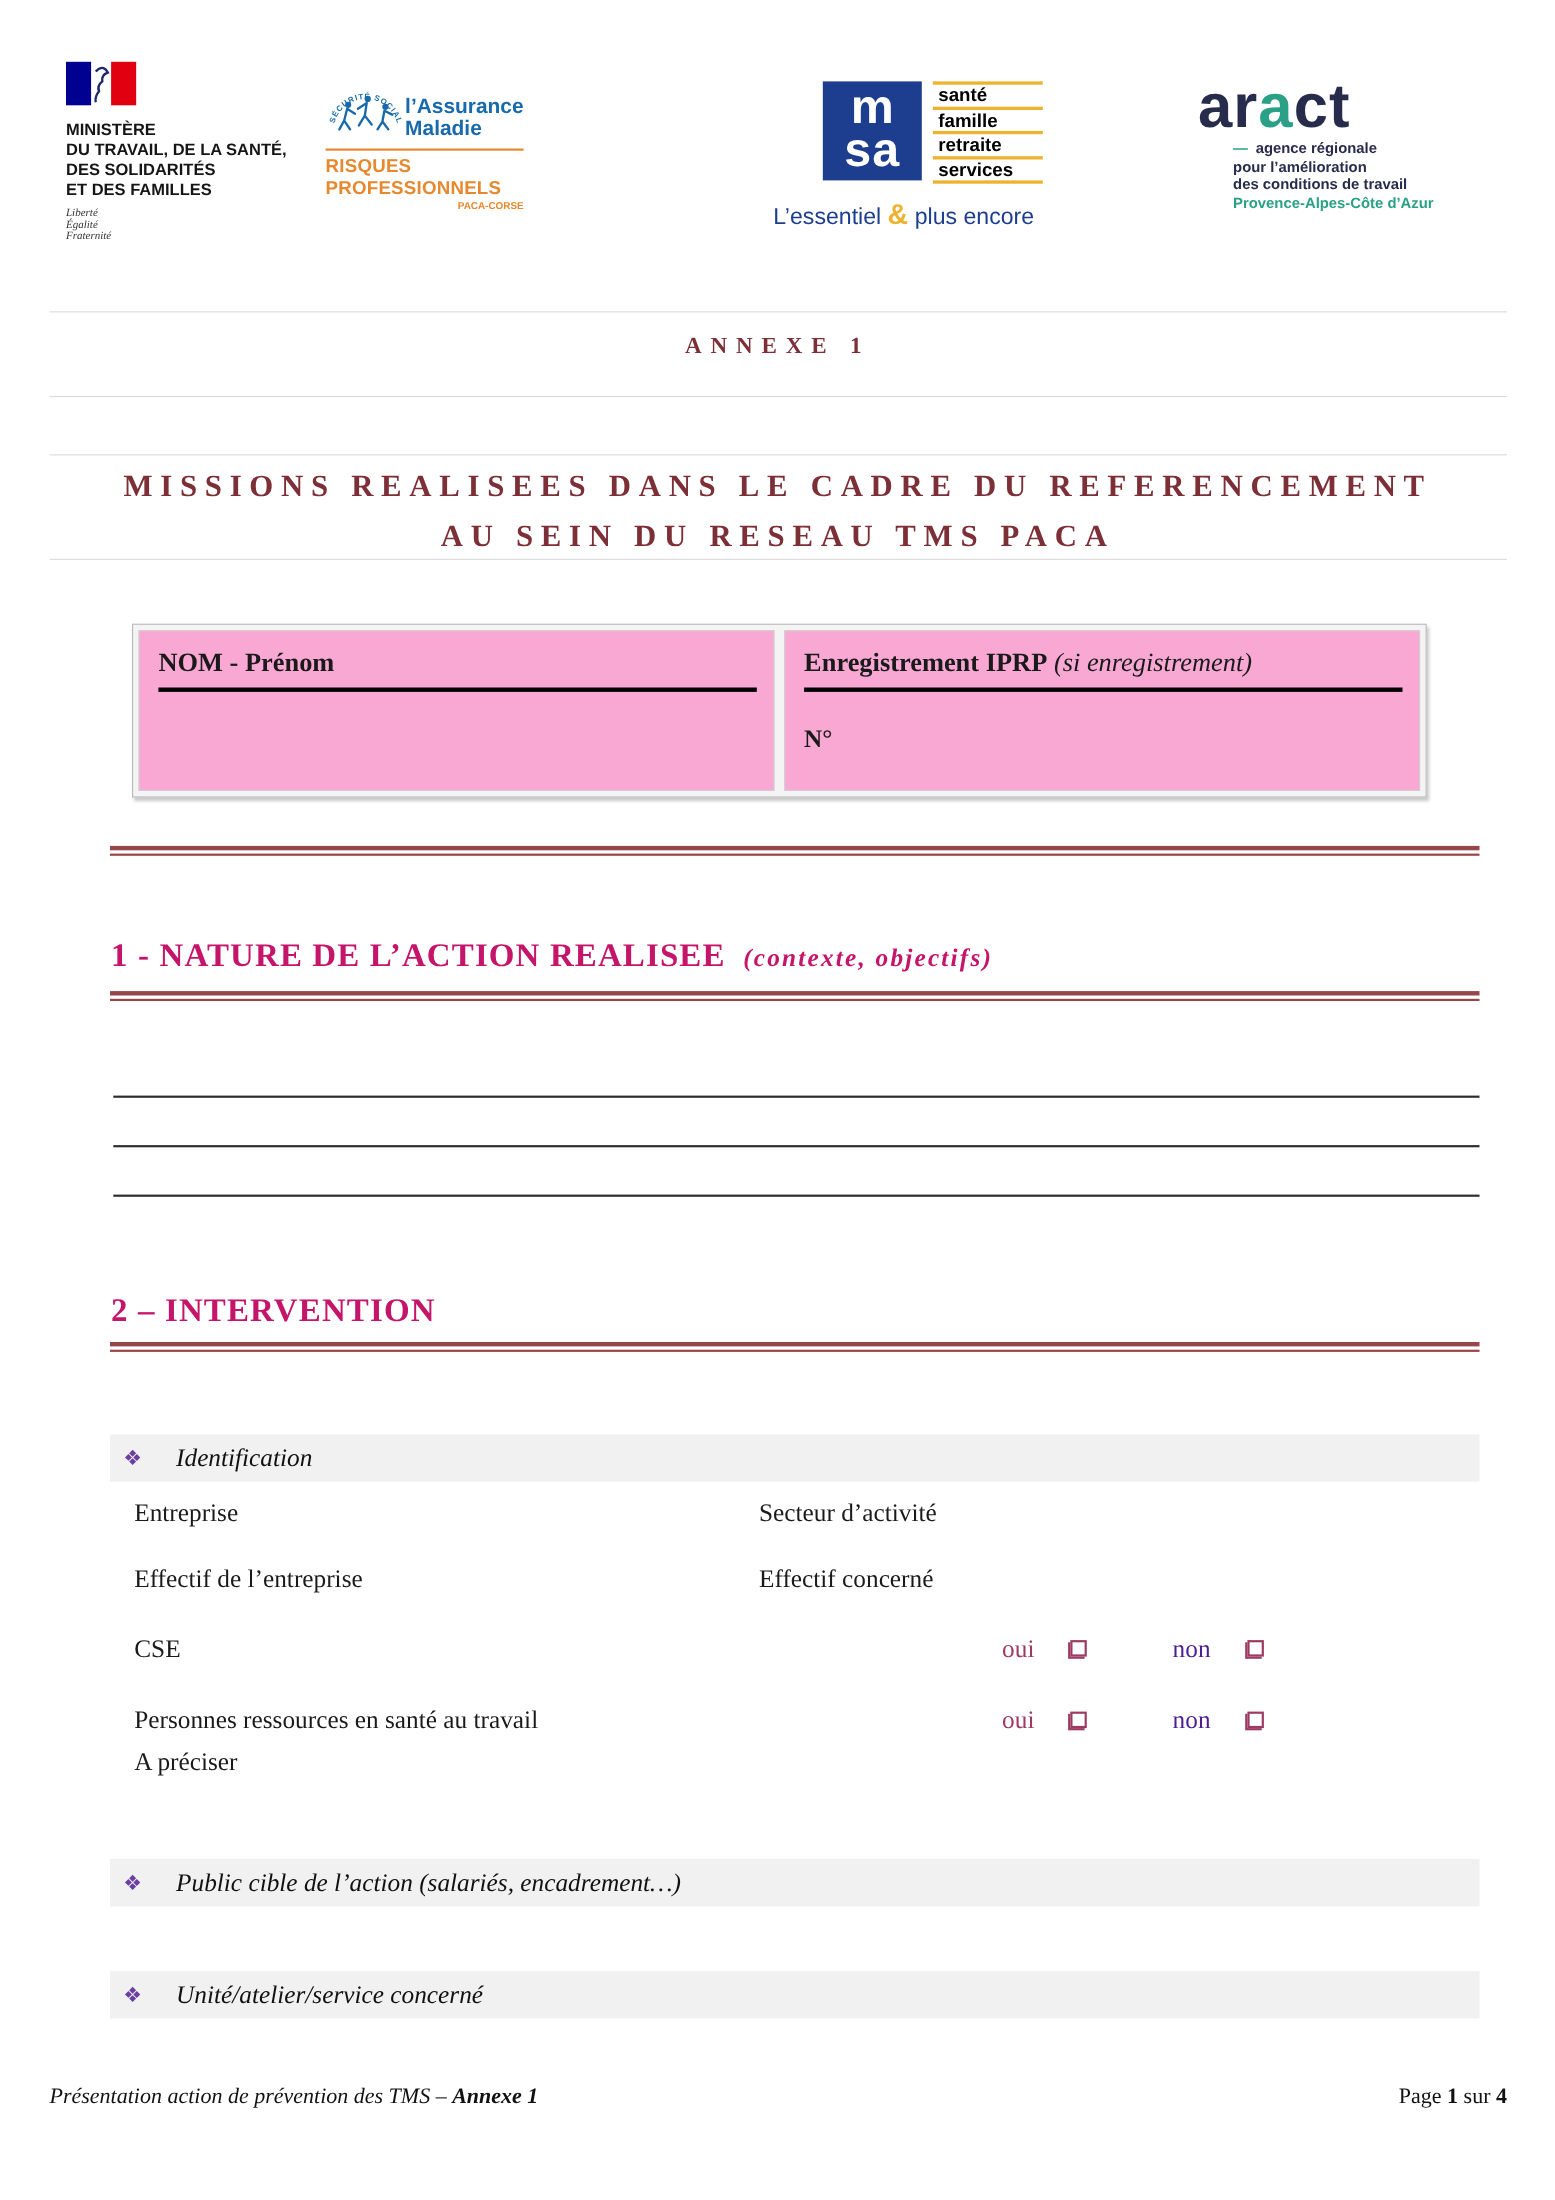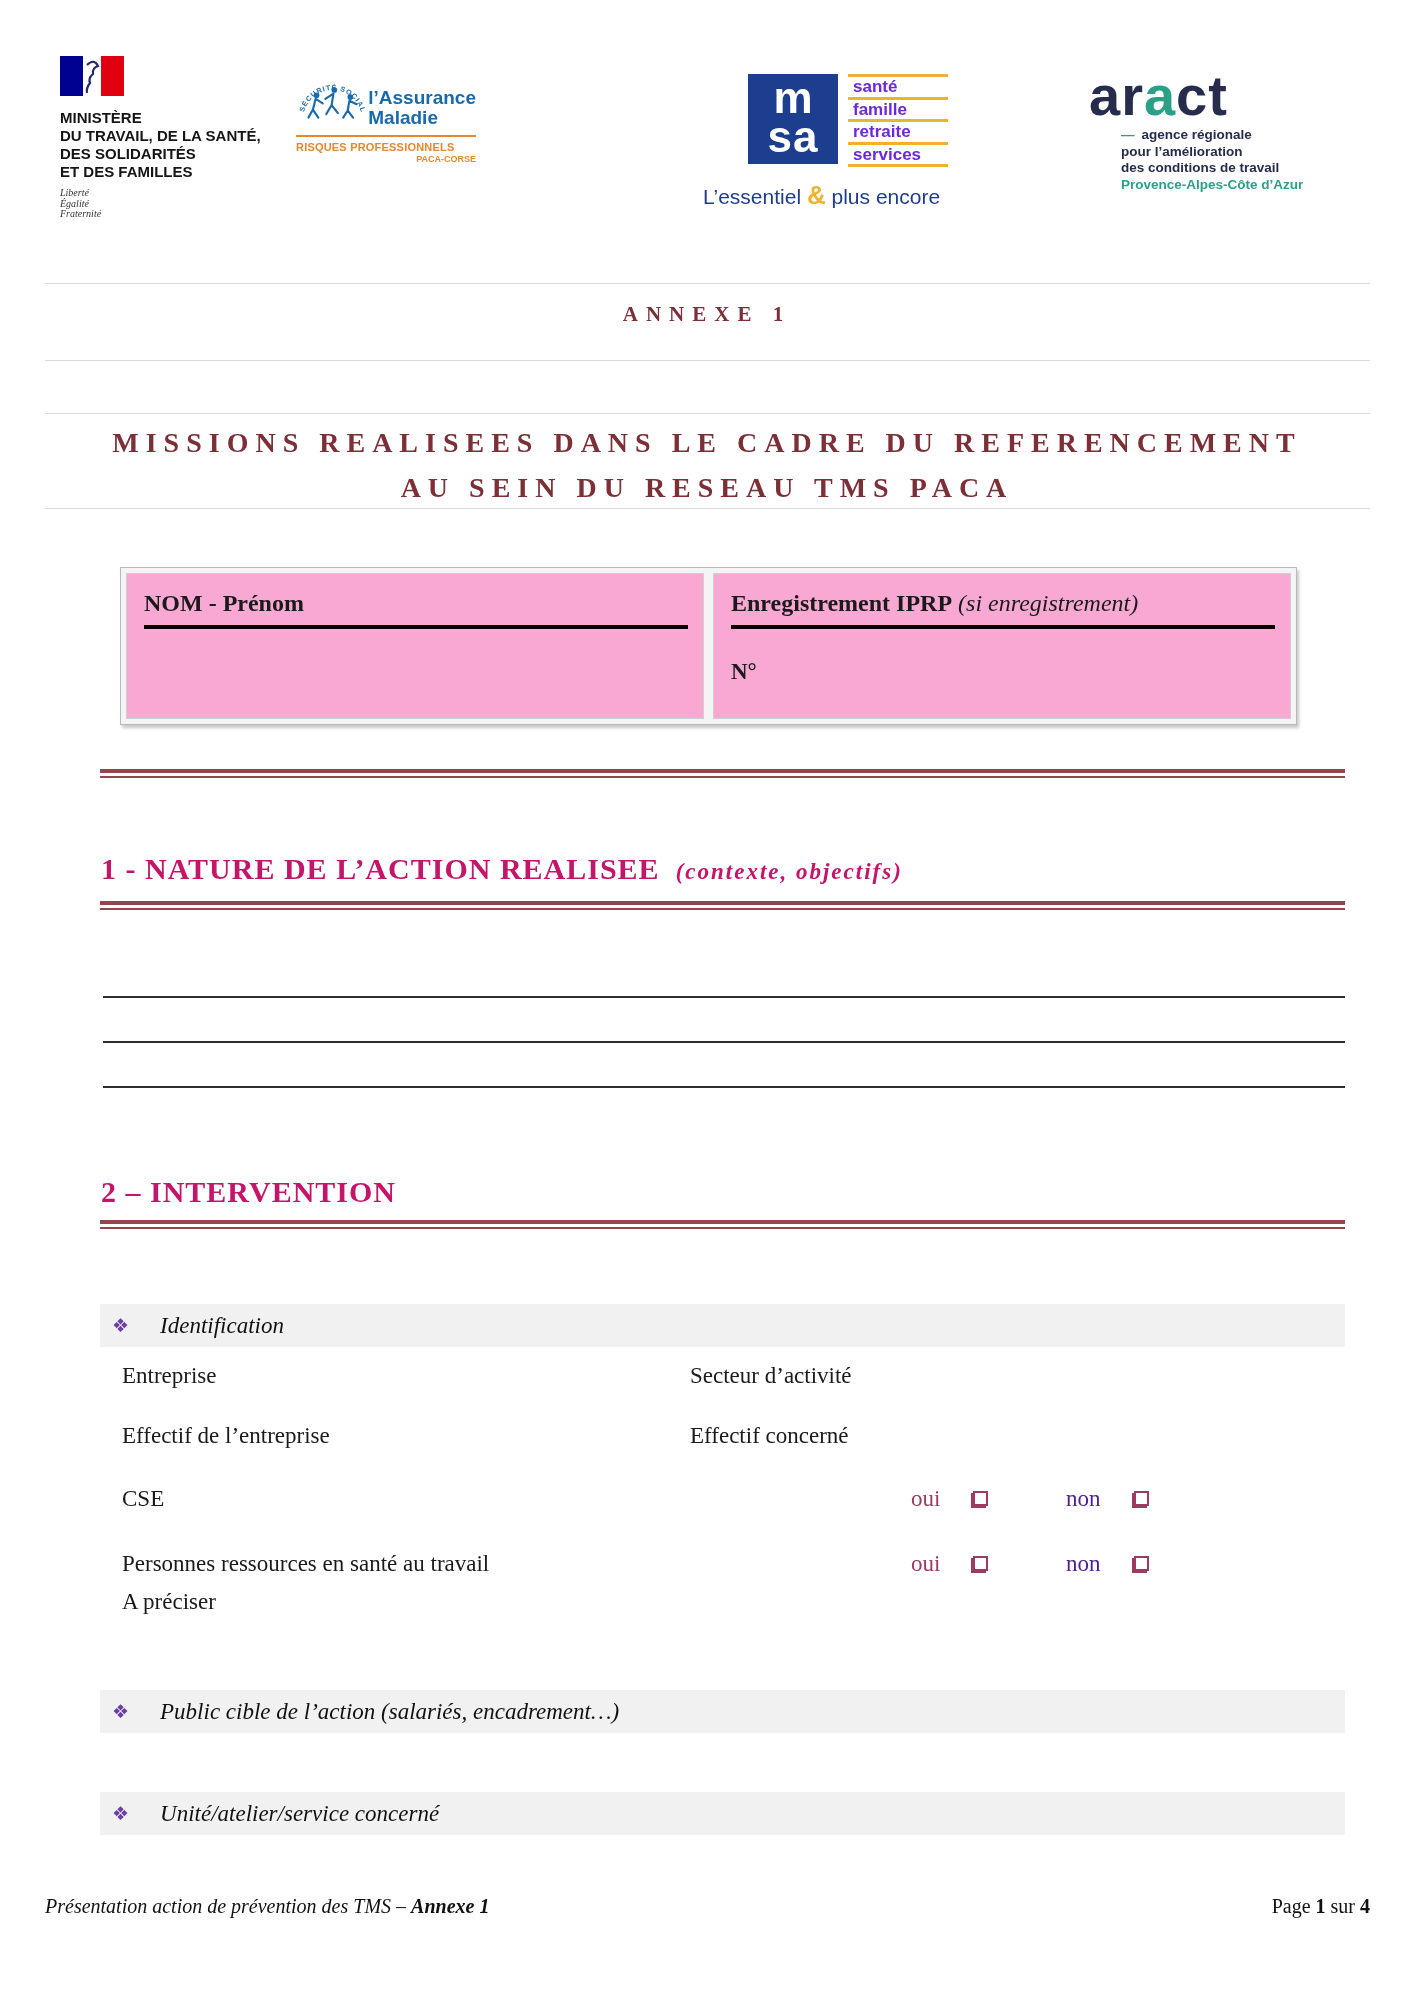--- a/index.html
+++ b/index.html
@@ -10,29 +10,29 @@
 
   
   .ministry{left:60px;top:56px;width:210px;}
   .ministry-lines{margin-top:9px;font-family:"Liberation Sans",sans-serif;font-weight:bold;font-size:15px;line-height:18px;color:#151515;}
   .motto{margin-top:7px;font-size:10px;line-height:10.5px;font-style:italic;color:#333;}
 
   .assurance{left:296px;top:66px;width:180px;}
   .assur-top{display:flex;align-items:flex-end;}
   .assur-name{font-family:"Liberation Sans",sans-serif;font-weight:bold;font-size:19px;line-height:20px;color:#186aad;margin:0 0 2px 1px;}
   .assur-divider{border-top:2px solid #e5882e;margin-top:5px;}
-  .assur-sub1{font-family:"Liberation Sans",sans-serif;font-weight:bold;font-size:11px;color:#e5882e;margin-top:4px;letter-spacing:.2px;}
+  .assur-sub1{font-family:"Liberation Sans",sans-serif;font-weight:bold;font-size:17px;color:#e5882e;margin-top:4px;letter-spacing:.2px;}
   .assur-sub2{font-family:"Liberation Sans",sans-serif;font-weight:bold;font-size:9px;color:#e5882e;text-align:right;margin-top:1px;}
 
   .msa{left:703px;top:74px;}
   .msa-top{display:flex;}
   .msa-square{margin-left:45px;width:90px;height:90px;background:#1d3e8f;color:#fff;display:flex;flex-direction:column;align-items:center;justify-content:center;font-family:"Liberation Sans",sans-serif;font-weight:bold;}
   .msa-m{font-size:44px;line-height:36px;}
   .msa-sa{font-size:44px;line-height:42px;letter-spacing:1px;}
-  .msa-col{width:100px;margin-left:10px;font-family:"Liberation Sans",sans-serif;font-weight:bold;font-size:17px;color:#6d28d9;}
+  .msa-col{width:100px;margin-left:10px;font-family:"Liberation Sans",sans-serif;font-weight:bold;font-size:17px;color:#000000;}
   .msa-col .msa-item{border-top:3px solid #edb32f;padding-left:5px;line-height:19.5px;}
   .msa-col .msa-item:last-child{border-bottom:3px solid #edb32f;}
   .msa-tag{margin-top:13px;font-family:"Liberation Sans",sans-serif;font-size:21px;color:#1d3e8f;}
   .msa-amp{color:#edb32f;font-weight:bold;font-size:26px;}
 
   .aract{left:1083px;top:70px;width:250px;}
   .aract-word{font-family:"Liberation Sans",sans-serif;font-weight:bold;font-size:56px;line-height:52px;letter-spacing:1px;color:#282c4c;margin-left:6px;}
   .aract-a{color:#2aa187;}
   .aract-desc{margin:5px 0 0 38px;font-family:"Liberation Sans",sans-serif;font-weight:bold;font-size:13.5px;line-height:16.5px;color:#282c4c;}
   .aract-dash{color:#2aa187;margin-right:7px;}

